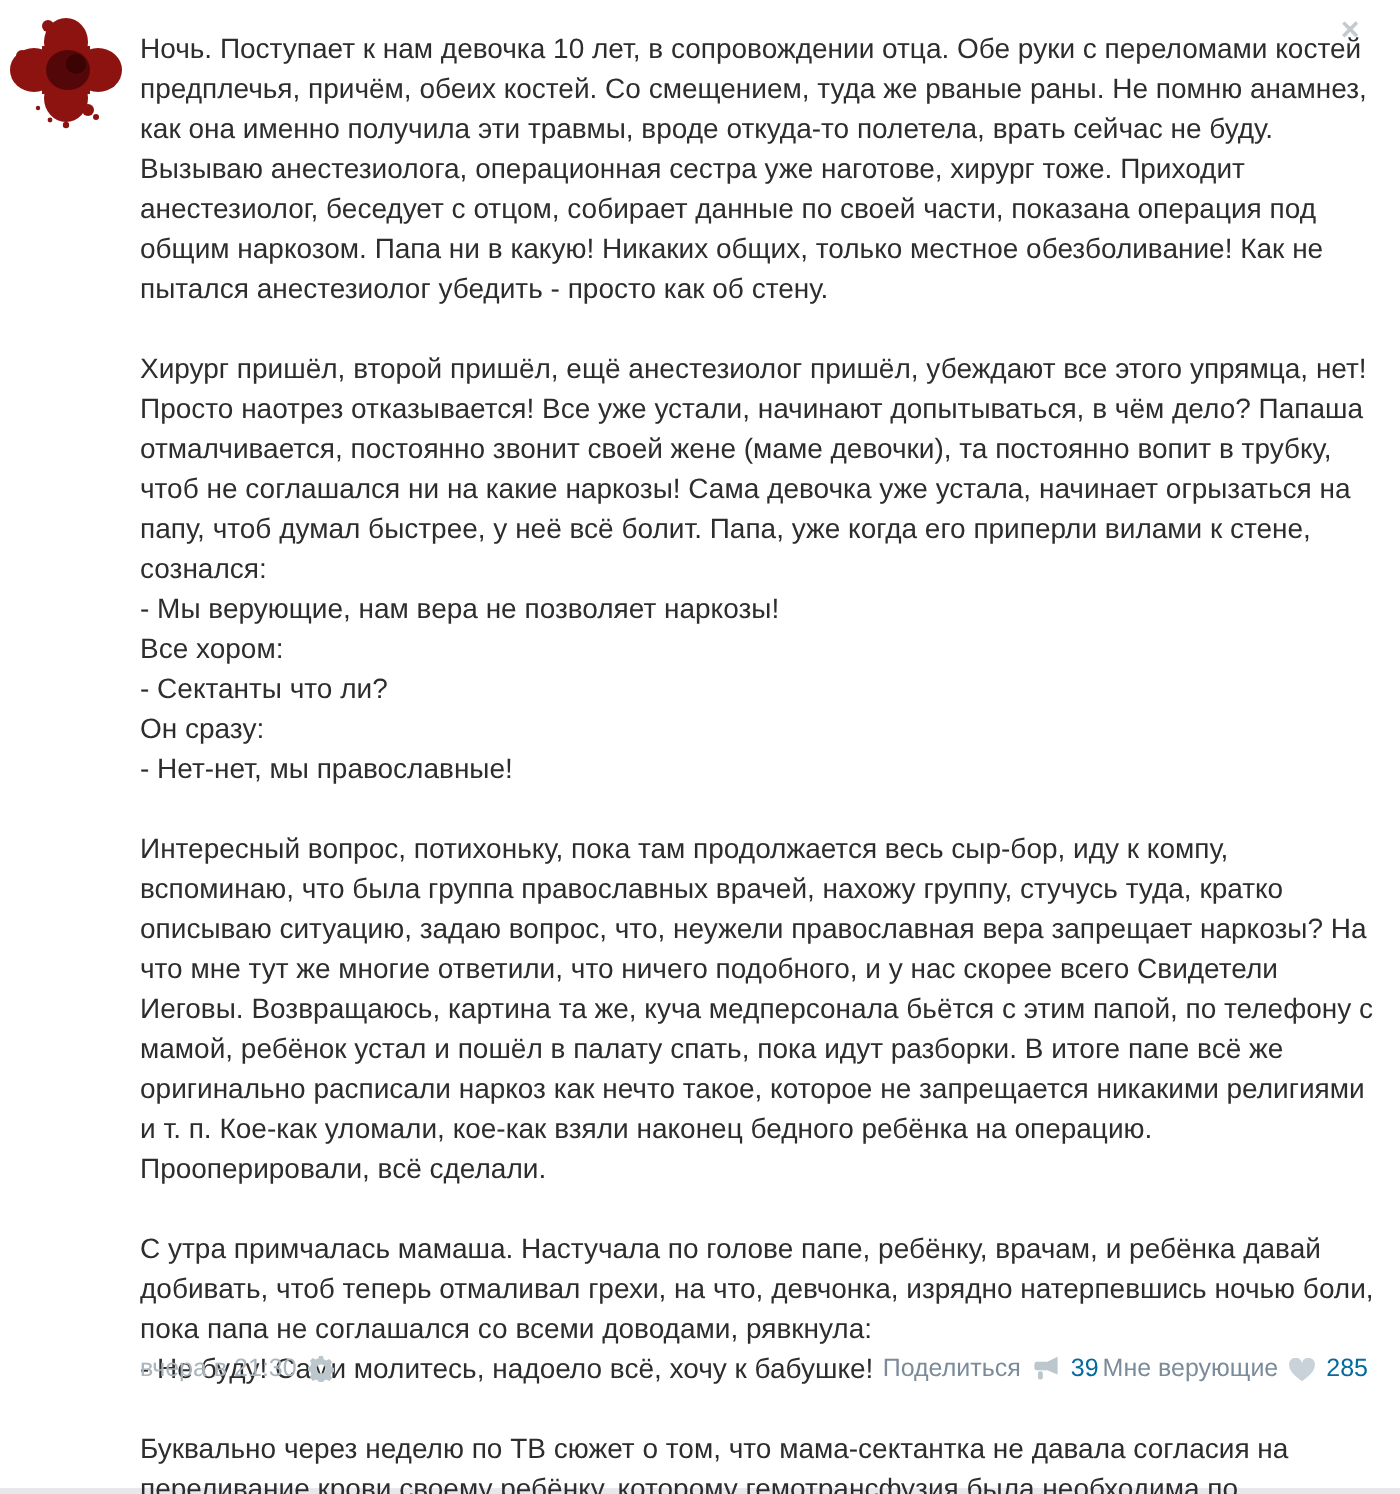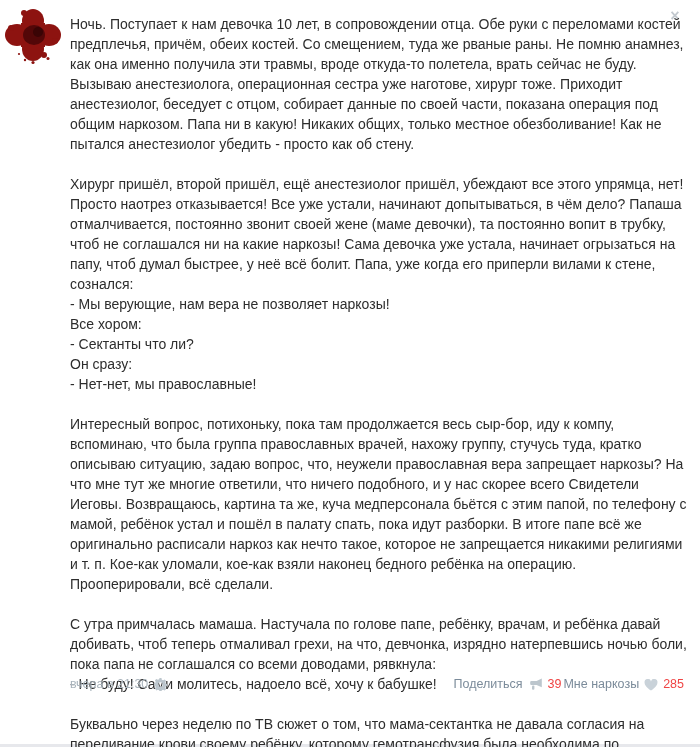--- a/index.html
+++ b/index.html
@@ -30,21 +30,21 @@
     position:absolute;left:70px;top:677px;width:614px;height:24px;
     display:flex;justify-content:space-between;align-items:flex-start;
     font-size:12.5px;
   }
   .timestamp-group{display:flex;align-items:center;gap:6px;color:#a9b4bc}
   .timestamp-group .ts{cursor:pointer}
   .gear{display:inline-flex;cursor:pointer;margin-top:1px}
   .actions{display:flex;align-items:center;gap:2px}
   .action{display:flex;align-items:center;gap:5px;color:#7b8b9a;cursor:pointer}
   .action .icon{display:inline-flex;margin-top:1px}
-  .count{color:#ef4444}
+  .count{color:#0369a1}
 </style>
 </head>
 <body>
 
 <div class="post">
 
   <div class="avatar">
     <svg width="58" height="60" viewBox="0 0 58 60">
       <g fill="#8d1310">
         <ellipse cx="29" cy="15" rx="11" ry="12"></ellipse>
@@ -104,21 +104,21 @@
             <g fill="#bcc6cd">
               <path d="M13.8 0.4 L13.8 9.2 L8.6 7.1 L3.4 7.1 Q2.2 7.1 2.2 6 L2.2 4 Q2.2 2.9 3.4 2.9 L8.6 2.9 Z"></path>
               <rect x="4" y="7.6" width="2.4" height="4.2" rx="1"></rect>
             </g>
           </svg>
         </span>
         <span class="count">39</span>
       </div>
 
       <div class="action">
-        <span>Мне наркозы</span>
+        <span>Мне верующие</span>
         <span class="icon">
           <svg width="14" height="12" viewBox="0 0 14 12">
             <path fill="#c9d2d9" d="M7 11.6 C2.3 8.2 0.6 5.8 0.6 3.7 A3.2 3.2 0 0 1 7 2.5 A3.2 3.2 0 0 1 13.4 3.7 C13.4 5.8 11.7 8.2 7 11.6 Z"></path>
           </svg>
         </span>
         <span class="count">285</span>
       </div>
 
     </div>
   </div>

